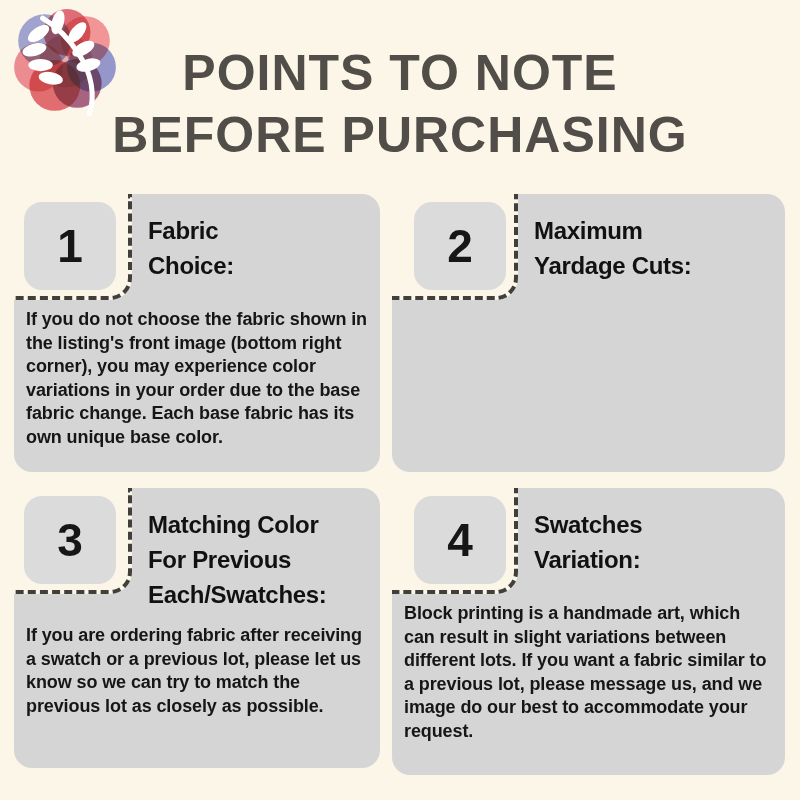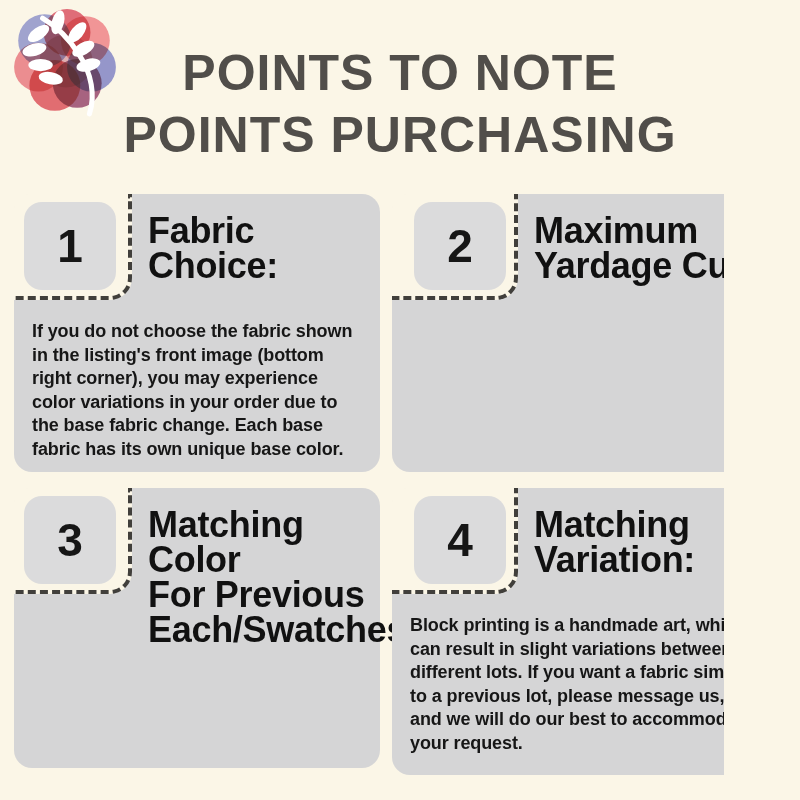--- a/index.html
+++ b/index.html
@@ -5,21 +5,21 @@
   :root{
     --bg:#fbf6e7; --card:#d5d5d6; --badge:#dbdbdc; --dash:#413f3b;
     --title:#514e4a; --ink:#161616;
   }
   *{box-sizing:border-box;}
   html,body{margin:0;padding:0;}
   body{
     width:800px;height:800px;background:var(--bg);
     font-family:"Liberation Sans","DejaVu Sans",sans-serif;
   }
-  .page{position:relative;width:724px;height:800px;background:var(--bg);overflow:hidden;}
+  .page{position:relative;width:800px;height:800px;background:var(--bg);overflow:hidden;}
 
   
   .logo{position:absolute;left:10px;top:6px;width:110px;height:114px;}
   .title{
     position:absolute;left:0;top:42px;width:800px;margin:0;
     text-align:center;font-weight:bold;font-size:50px;line-height:62px;
     letter-spacing:1px;color:var(--title);
   }
   .title span{display:block;}
 
@@ -43,27 +43,27 @@
   .badge{
     position:absolute;top:8px;left:10px;width:92px;height:88px;
     background:var(--badge);border-radius:18px;z-index:2;
     display:flex;align-items:center;justify-content:center;
     font-size:46px;font-weight:bold;color:var(--ink);
   }
   .card.right .badge{left:22px;}
 
   .card-heading{
     margin:0 0 0 132px;padding:19px 6px 0 2px;min-height:102px;
-    font-size:36px;line-height:35px;font-weight:bold;color:#111;
+    font-size:24px;line-height:35px;font-weight:bold;color:#111;
     letter-spacing:-0.3px;white-space:pre-line;
   }
   .card.right .card-heading{margin-left:140px;}
 
   .card-body{
-    margin:12px;padding:12px 13px 0 6px;
+    margin:0;padding:12px 13px 0 12px;
     font-size:18px;line-height:23.5px;font-weight:bold;color:var(--ink);
     letter-spacing:-0.1px;
   }
 </style>
 </head>
 <body>
 
 <div class="page">
 
   <svg class="logo" viewBox="0 0 100 112" aria-hidden="true">
@@ -85,21 +85,21 @@
       <ellipse class="wheat-leaf" cx="26" cy="58" rx="12" ry="6" transform="rotate(0 26 58)" fill="#ffffff"></ellipse>
       <ellipse class="wheat-leaf" cx="36" cy="71" rx="12" ry="6" transform="rotate(10 36 71)" fill="#ffffff"></ellipse>
       <ellipse class="wheat-leaf" cx="62" cy="26" rx="12" ry="6" transform="rotate(-50 62 26)" fill="#ffffff"></ellipse>
       <ellipse class="wheat-leaf" cx="68" cy="42" rx="12" ry="6" transform="rotate(-30 68 42)" fill="#ffffff"></ellipse>
       <ellipse class="wheat-leaf" cx="73" cy="58" rx="12" ry="6" transform="rotate(-15 73 58)" fill="#ffffff"></ellipse>
     </g>
   </svg>
 
   <h1 class="title">
     <span>POINTS TO NOTE</span>
-    <span>POINTS PURCHASING</span>
+    <span>BEFORE PURCHASING</span>
   </h1>
 
   <section class="card pos1">
     <div class="badge">
       <span>1</span>
     </div>
     <h2 class="card-heading">Fabric
 Choice:</h2>
     <p class="card-body">If you do not choose the fabric shown in the listing's front image (bottom right corner), you may experience color variations in your order due to the base fabric change. Each base fabric has its own unique base color.</p>
   </section>
@@ -112,24 +112,25 @@
 Yardage Cuts:</h2>
   </section>
 
   <section class="card pos3">
     <div class="badge">
       <span>3</span>
     </div>
     <h2 class="card-heading">Matching Color
 For Previous
 Each/Swatches:</h2>
+    <p class="card-body">If you are ordering fabric after receiving a swatch or a previous lot, please let us know so we can try to match the previous lot as closely as possible.</p>
   </section>
 
   <section class="card right pos4">
     <div class="badge">
       <span>4</span>
     </div>
-    <h2 class="card-heading">Matching
+    <h2 class="card-heading">Swatches
 Variation:</h2>
-    <p class="card-body">Block printing is a handmade art, which can result in slight variations between different lots. If you want a fabric similar to a previous lot, please message us, and we will do our best to accommodate your request.</p>
+    <p class="card-body">Block printing is a handmade art, which can result in slight variations between different lots. If you want a fabric similar to a previous lot, please message us, and we image do our best to accommodate your request.</p>
   </section>
 
 </div>
 
 </body></html>

